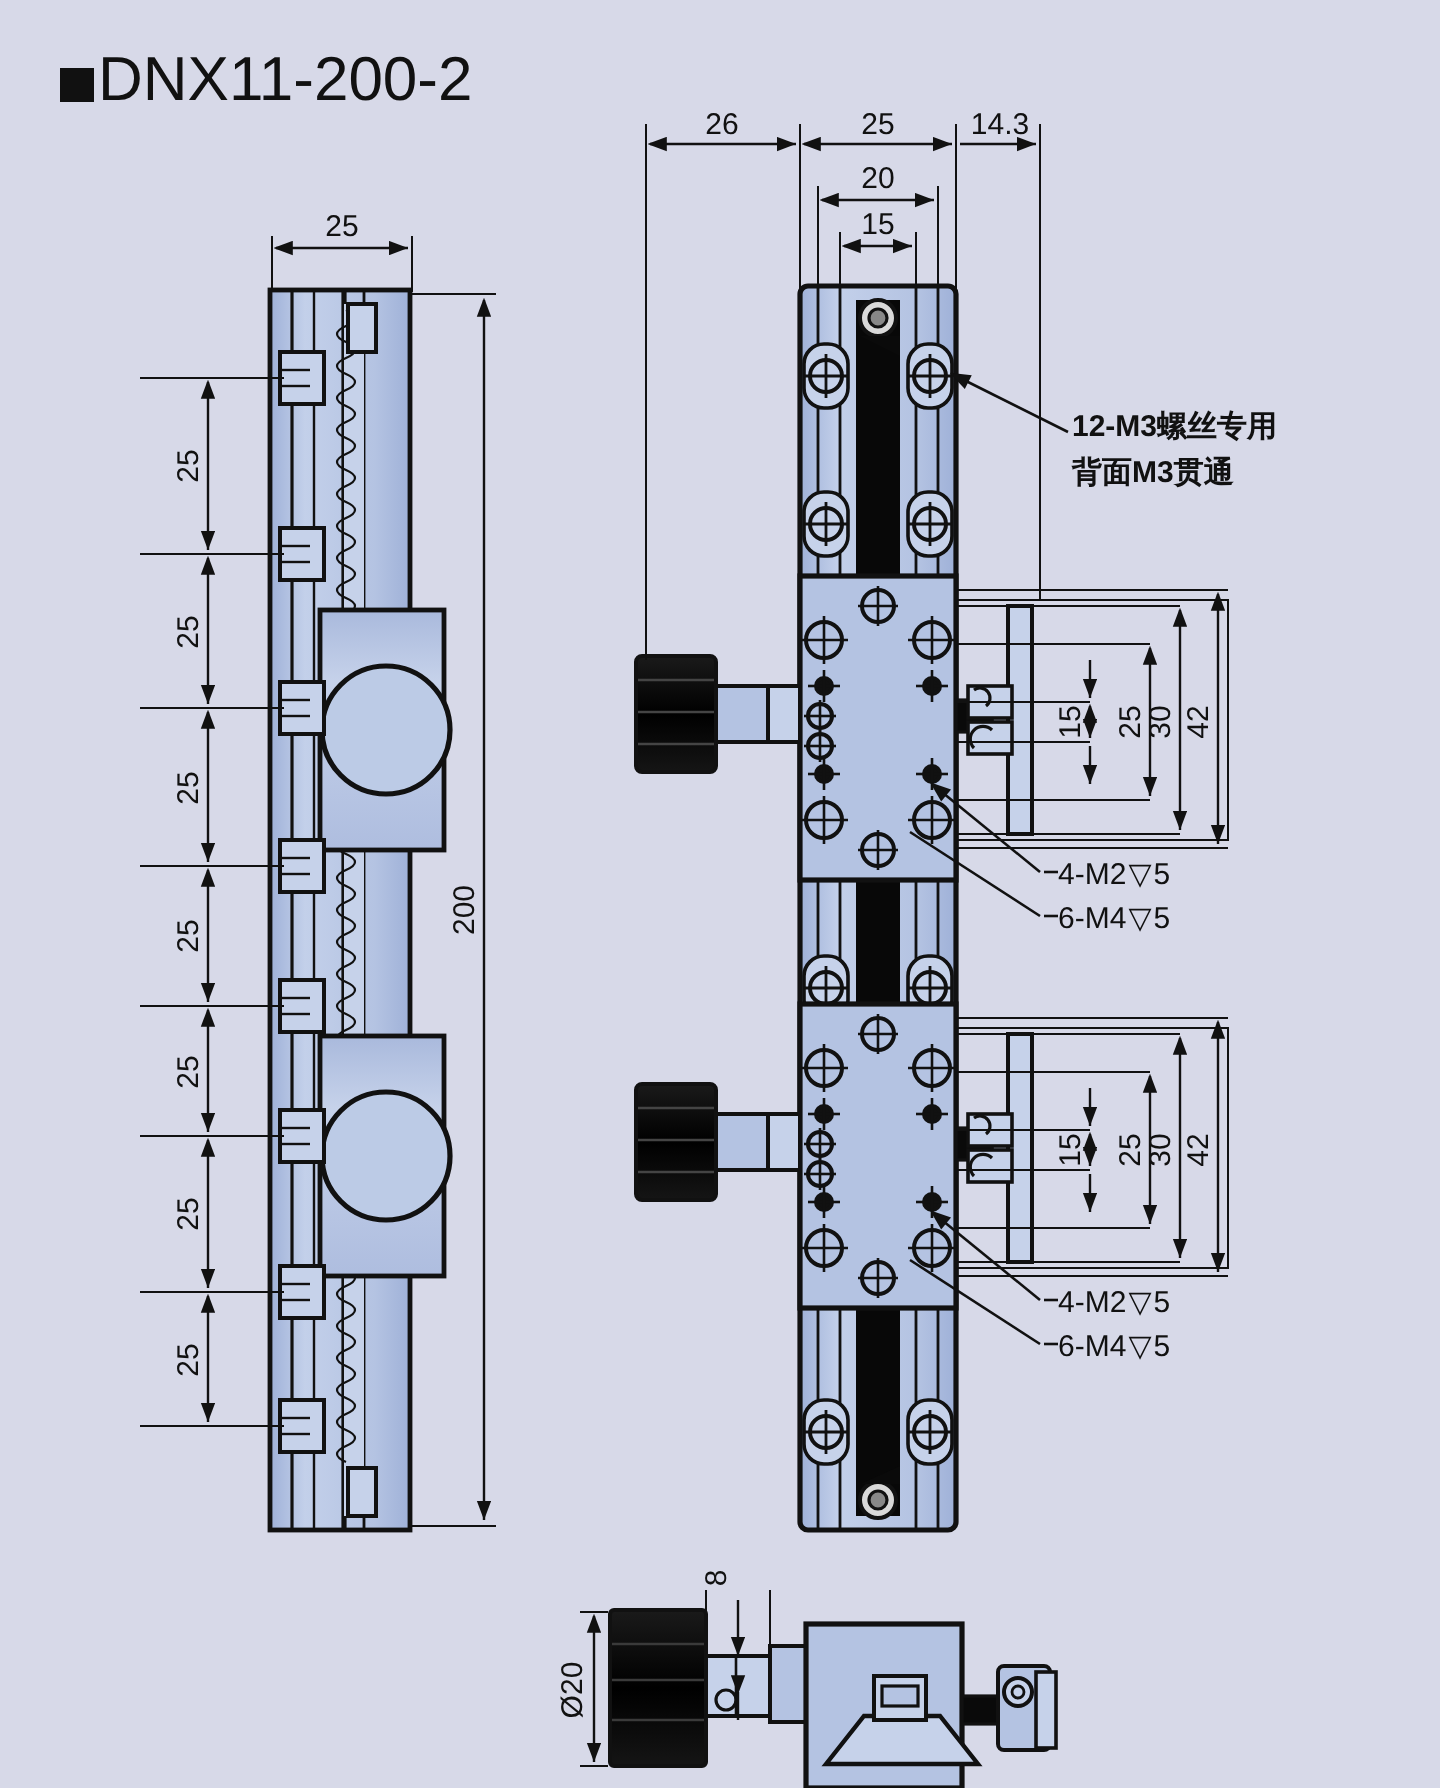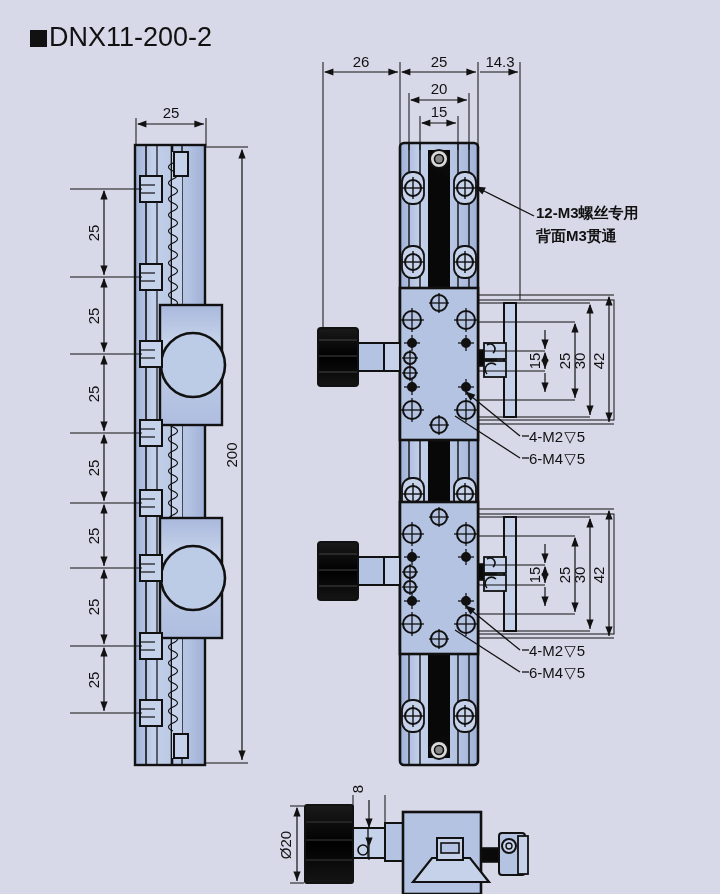--- a/index.html
+++ b/index.html
@@ -6,21 +6,21 @@
   body{
     width:720px;height:894px;
     background:#d7d9e8;
     font-family:"Liberation Sans","DejaVu Sans",sans-serif;
     overflow:hidden;
     position:relative;
   }
   #root{position:absolute;inset:0;}
   .title{
     position:absolute;left:30px;top:22px;
-    font-size:27px;color:#111;letter-spacing:0px;
+    font-size:31px;color:#111;letter-spacing:0px;
     white-space:nowrap;
   }
   .title .sq{
     display:inline-block;width:17px;height:17px;background:#111;
     vertical-align:-1px;margin-right:2px;
   }
   svg{position:absolute;left:0;top:0;}
   text{font-family:"Liberation Sans","DejaVu Sans",sans-serif;fill:#111;}
   .dim{font-size:15px;}
   .cn{font-size:15px;font-weight:bold;}

